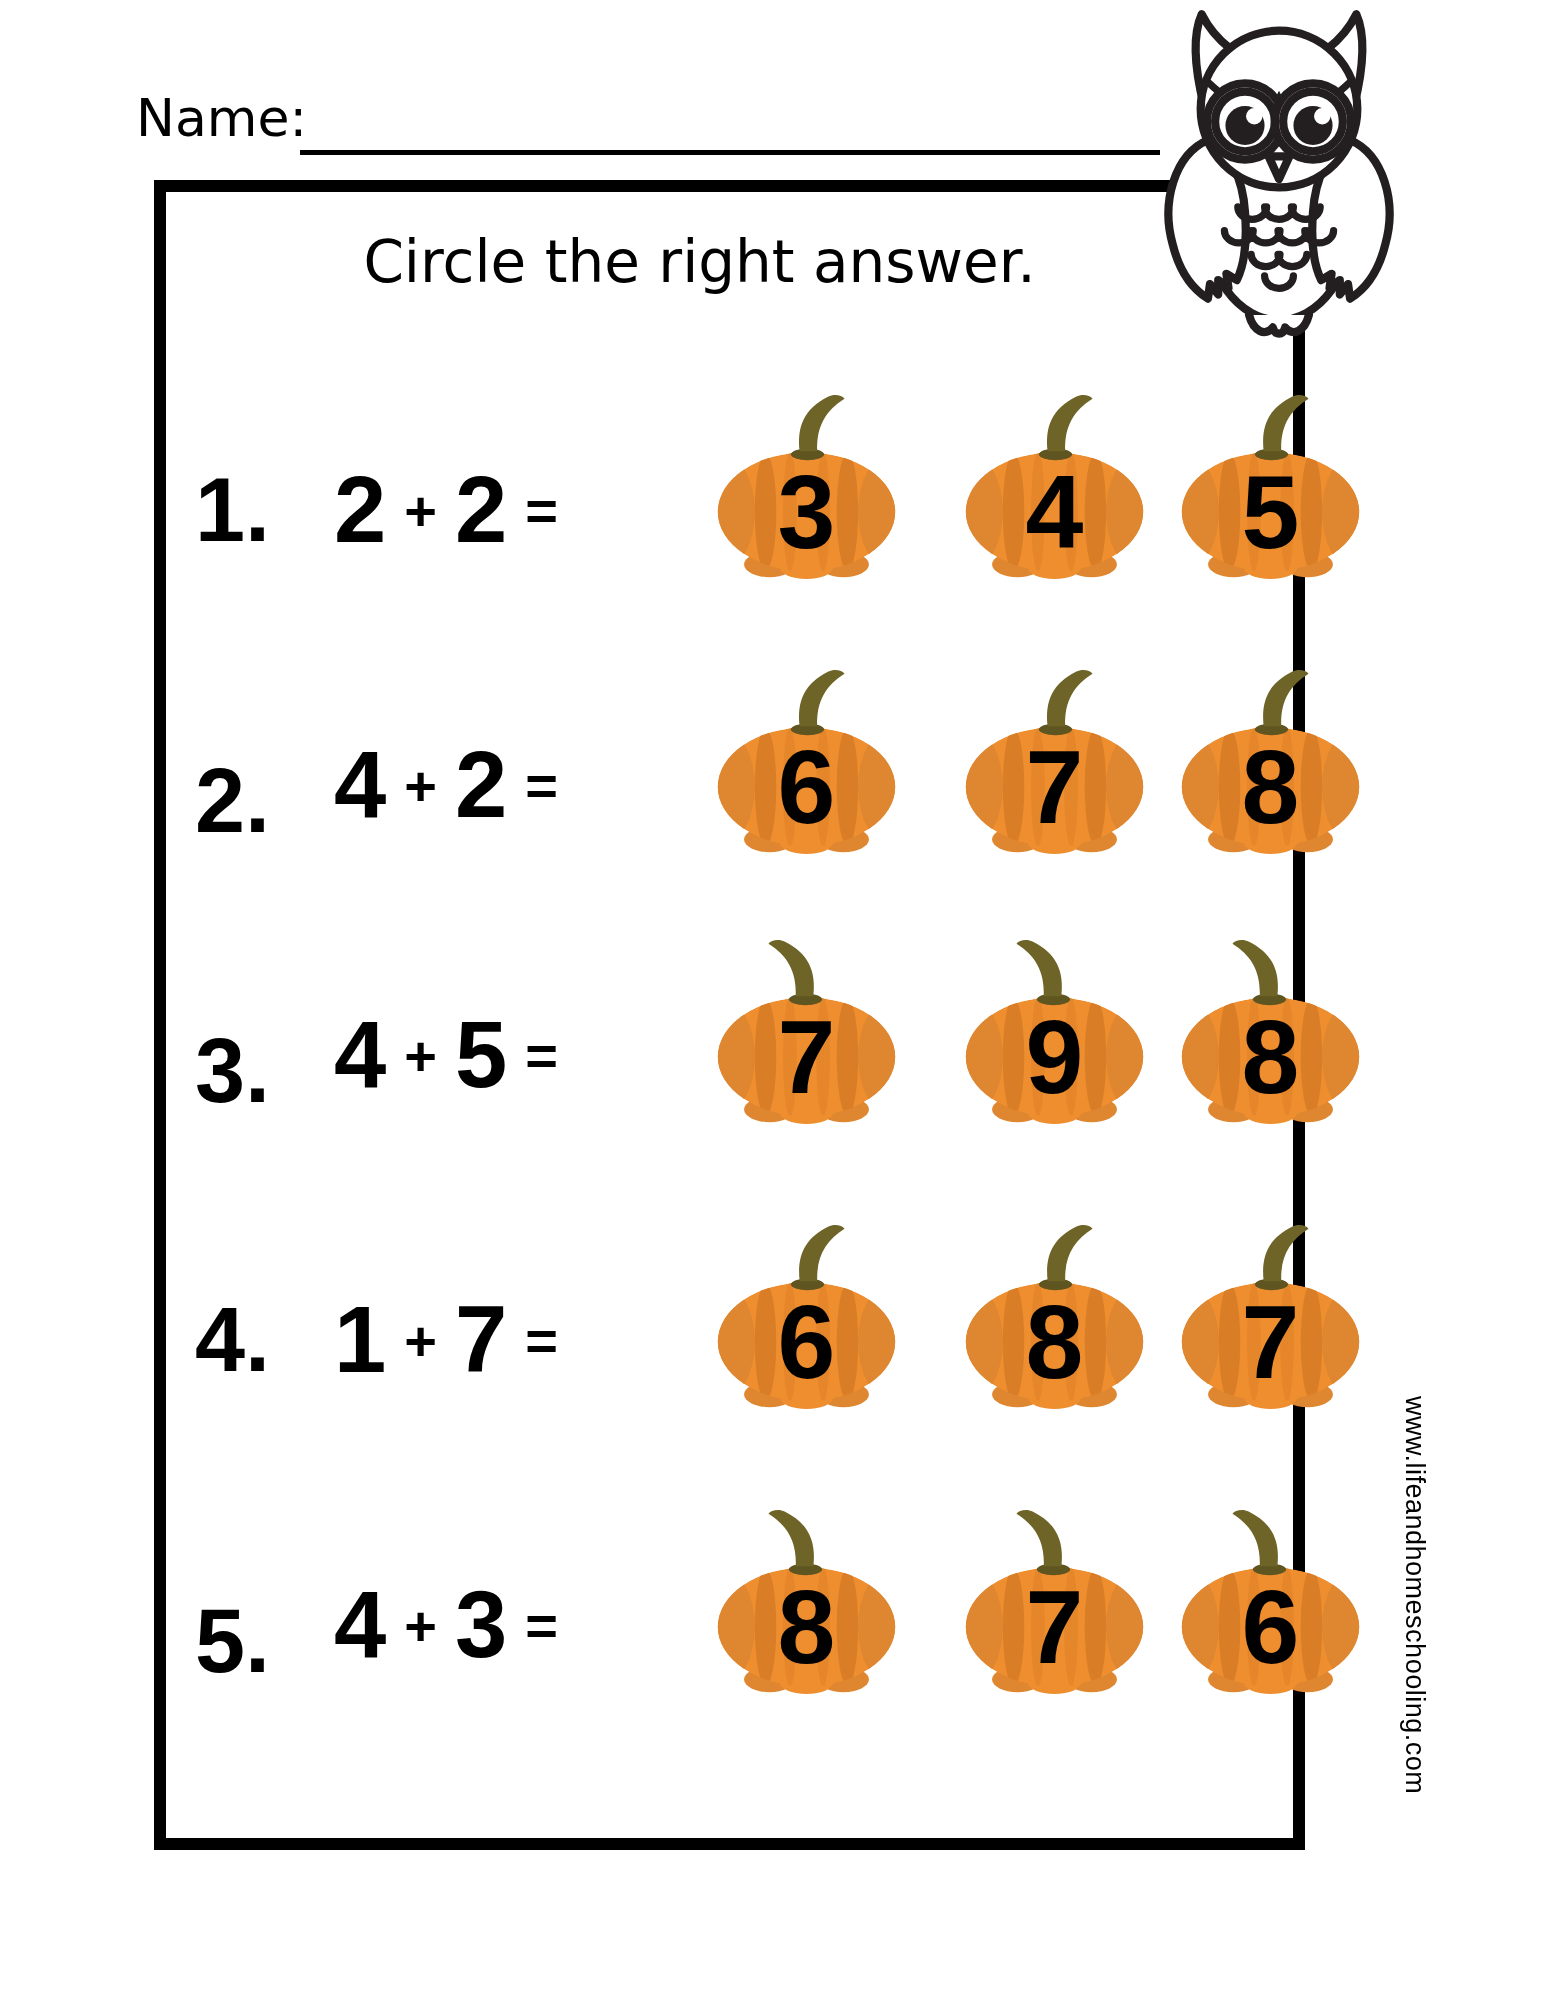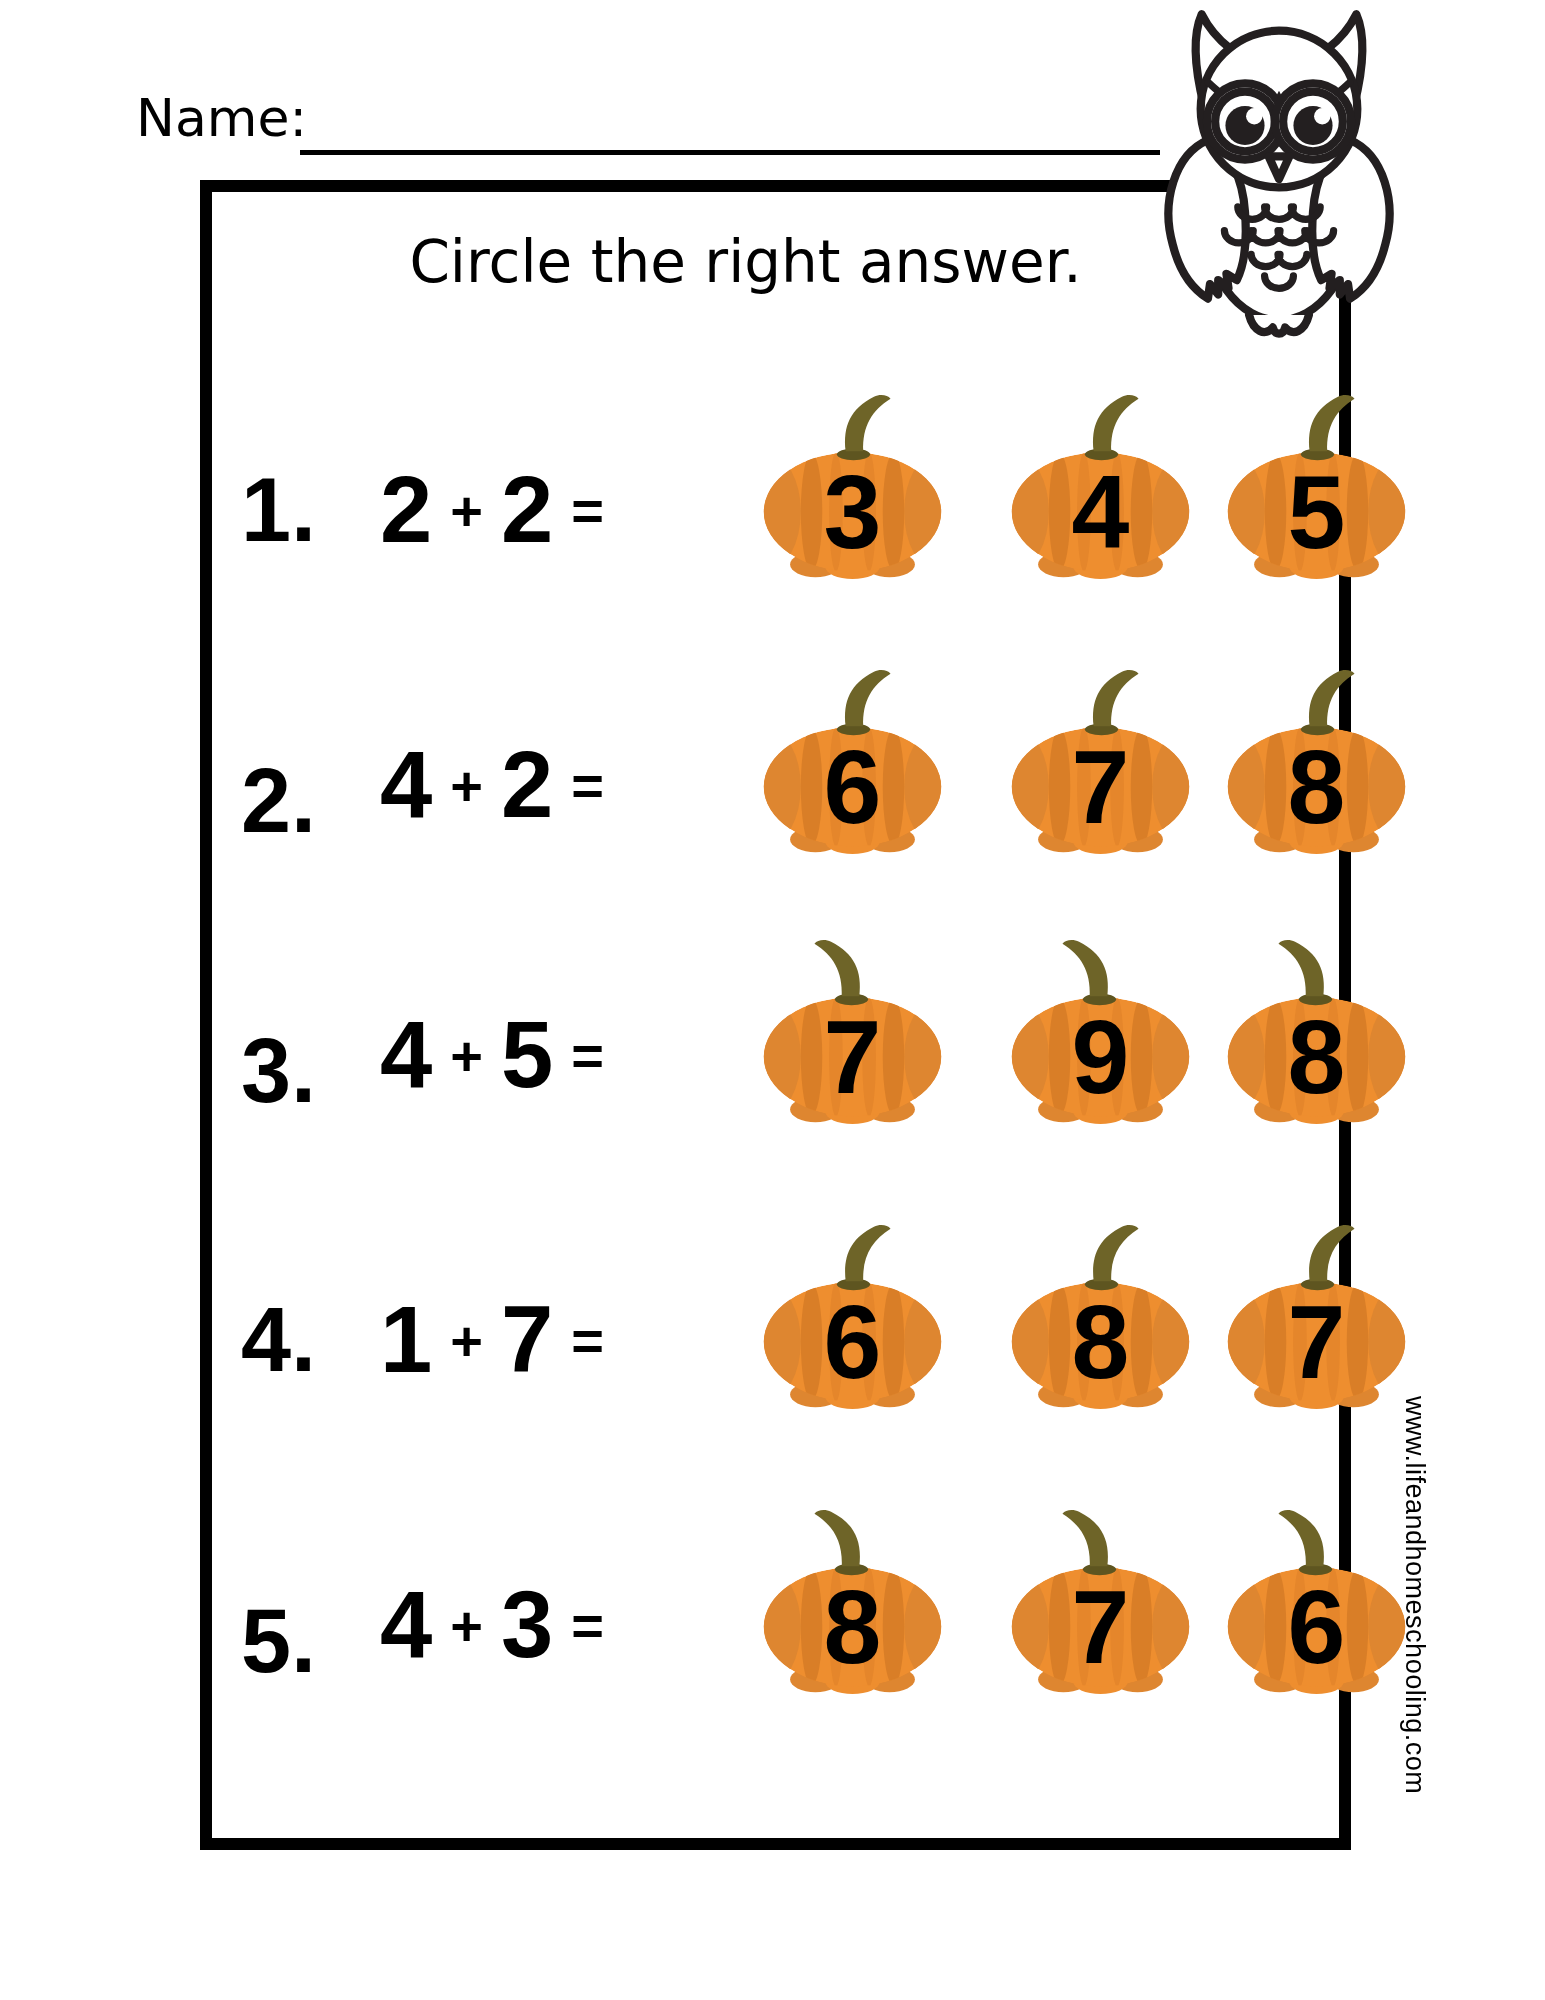--- a/index.html
+++ b/index.html
@@ -16,21 +16,21 @@
     font-size:52px;font-weight:500;letter-spacing:0px;
   }
   .name-line{
     position:absolute;left:300px;top:100px;width:860px;height:50px;
     border-bottom:5px solid #000;
   }
 
   
   .frame{
     position:absolute;left:154px;top:180px;width:1151px;height:1670px;
-    box-sizing:border-box;border:12px solid #000;background:#fff;margin-left:46px;
+    box-sizing:border-box;border:12px solid #000;background:#fff;
   }
   .title{
     position:absolute;left:0;right:60px;top:36px;text-align:center;
     font-family:"DejaVu Sans",sans-serif;font-size:58px;font-weight:500;
   }
 
   
   .row{position:absolute;left:0;width:1216px;height:230px;}
   .row1{top:203px;} .row2{top:478px;} .row3{top:748px;} .row4{top:1033px;} .row5{top:1318px;}
 

